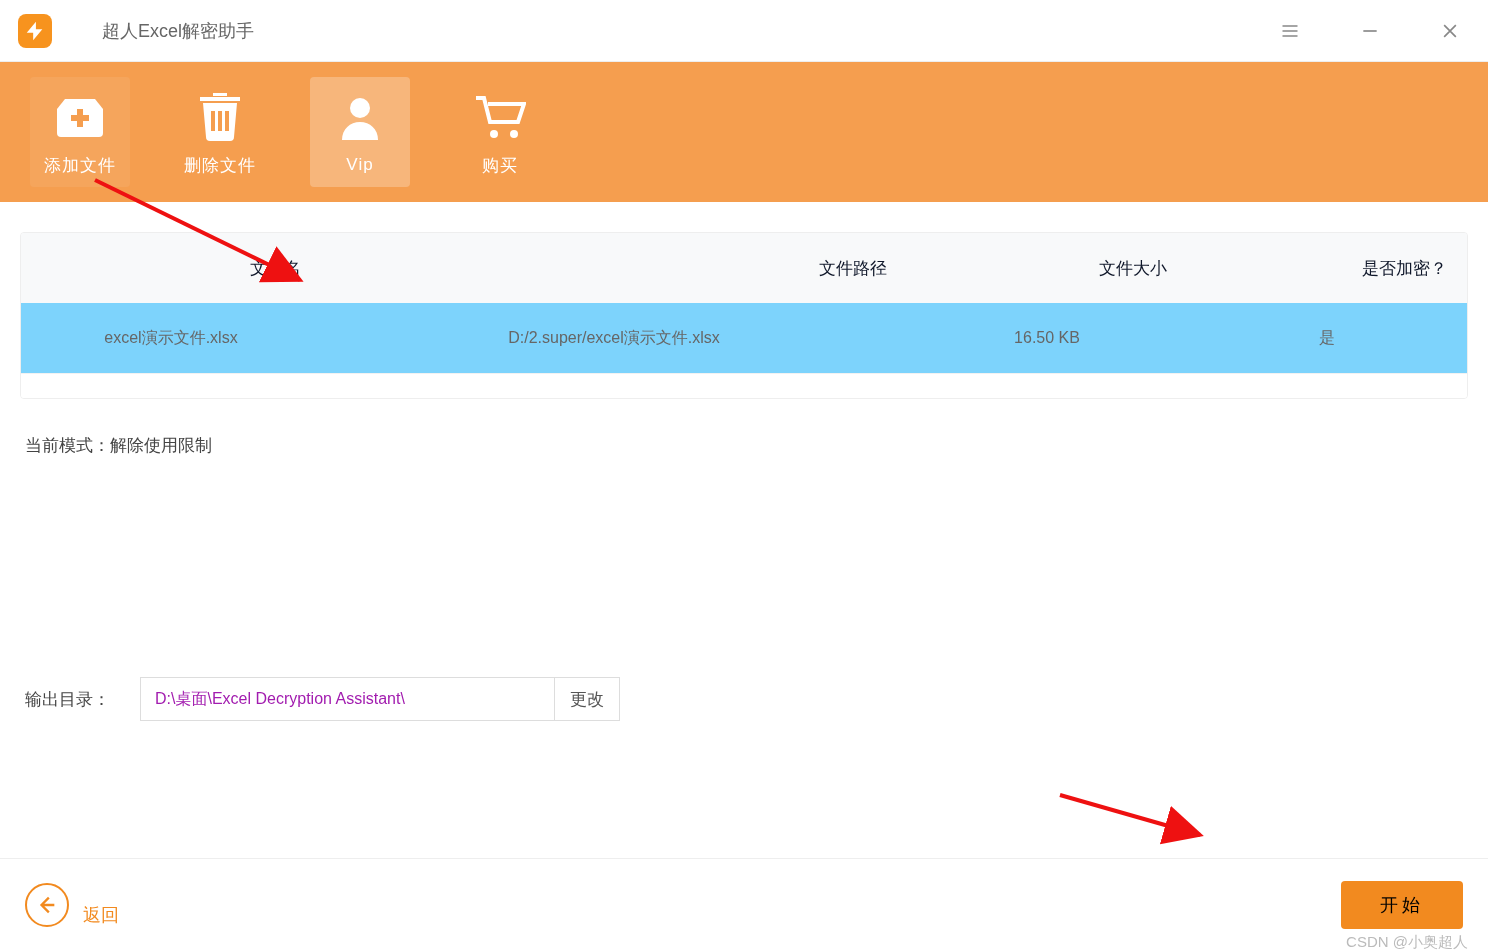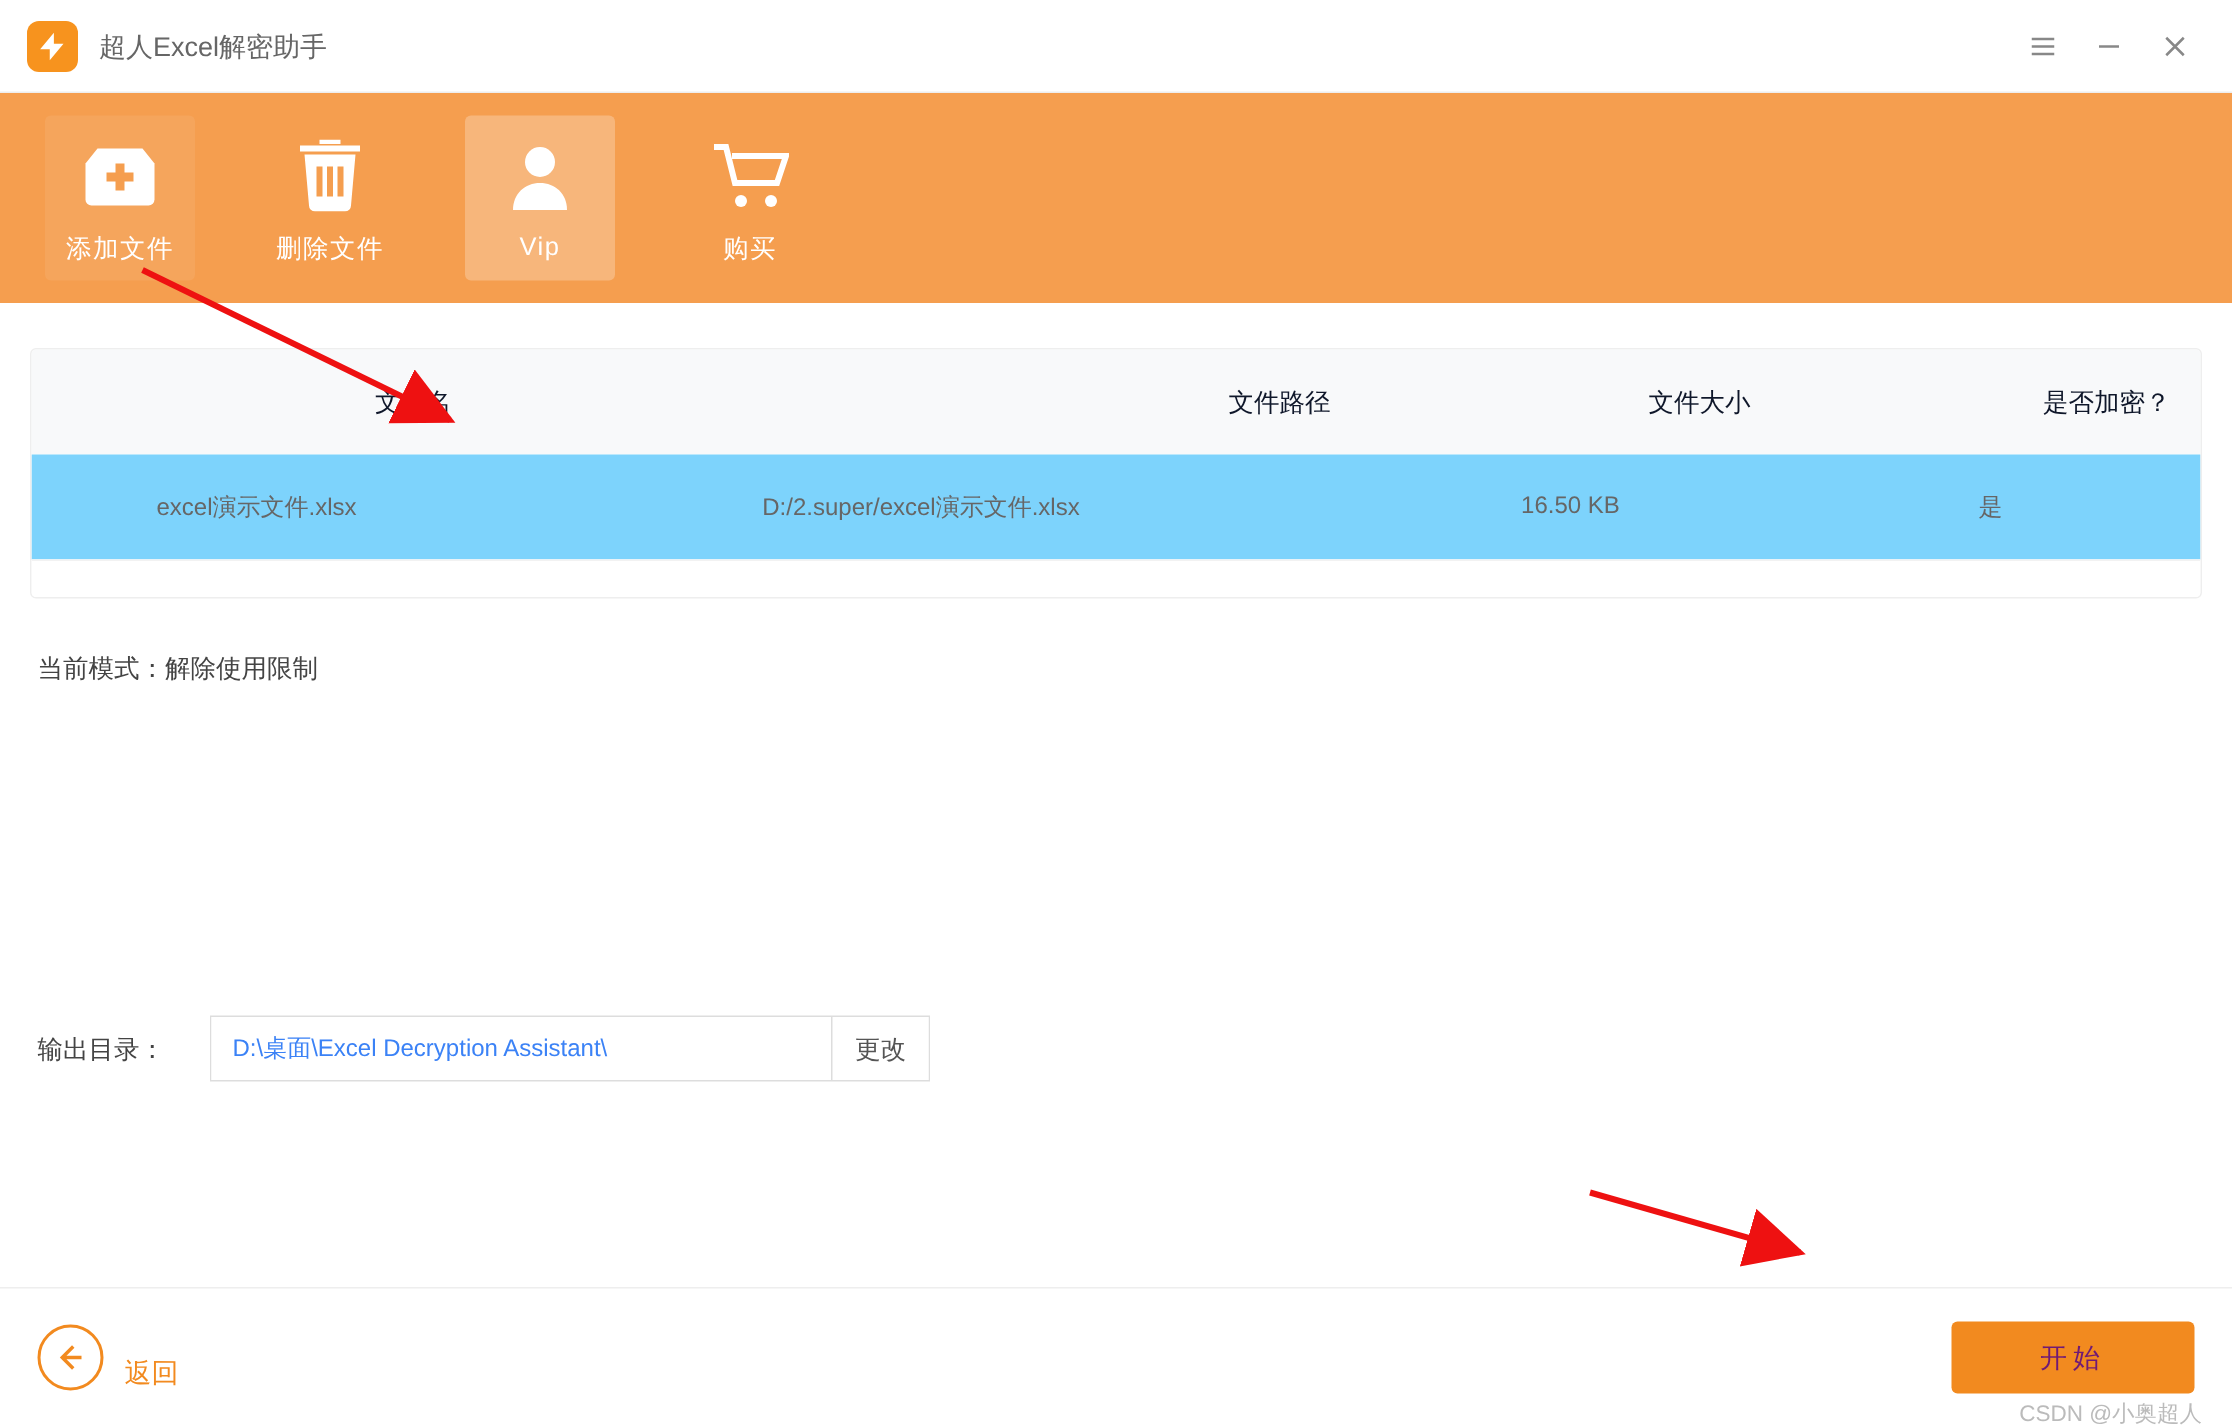--- a/index.html
+++ b/index.html
@@ -13,20 +13,21 @@
     position: relative;
     font-size: 15px;
   }
   .titlebar {
     height: 62px;
     display: flex;
     align-items: center;
     padding: 0 18px;
     border-bottom: 1px solid #eee;
     color: #555;
+    gap: 36px;
   }
   .app-logo {
     width: 34px; height: 34px;
     border-radius: 8px;
     background: #f7931e;
     display: flex; align-items: center; justify-content: center;
     margin-right: 14px;
   }
   .app-title { font-size: 18px; color: #666; }
   .titlebar-spacer { flex: 1; }
@@ -88,21 +89,21 @@
     padding: 10px 5px;
     margin-top: 200px;
     font-size:17px;
   }
   .output-label { color:#444; margin-right:30px;}
   .output-field {
     display:flex; border:1px solid #ddd; height:44px;
   }
   .output-input {
     width: 400px; padding: 0 14px; border:none; outline:none;
-    color:#3b82f6; font-size:16px; background:#fff;
+    color:#a21caf; font-size:16px; background:#fff;
   }
   .output-change {
     width: 65px; border-left:1px solid #ddd;
     display:flex;align-items:center;justify-content:center;
     background:#fff; color:#555; cursor:pointer; user-select:none;margin-left:13px;
   }
 
   .bottombar {
     position:absolute; left:0; right:0; bottom:0;
     height: 92px; border-top:1px solid #eee;
@@ -112,22 +113,22 @@
   .back-btn {
     display:flex; align-items:flex-end; gap:14px;
     color:#f28a1f; font-size:18px; cursor:pointer;
   }
   .back-circle {
     width:44px;height:44px;border:2px solid #f28a1f;border-radius:50%;
     display:flex;align-items:center;justify-content:center;
   }
   .bottombar-spacer{flex:1;}
   .start-btn {
-    width: 162px; height: 48px;
-    background:#f28a1f; color:#701a75; font-size:18px;
+    width: 122px; height: 48px;
+    background:#f28a1f; color:#000000; font-size:18px;
     display:flex;align-items:center;justify-content:center;
     border-radius:4px; cursor:pointer; letter-spacing:4px;
   }
 
   .watermark {
     position:absolute; right:20px; bottom:-2px;
     color:#bbb; font-size:15px;
   }
 
   

